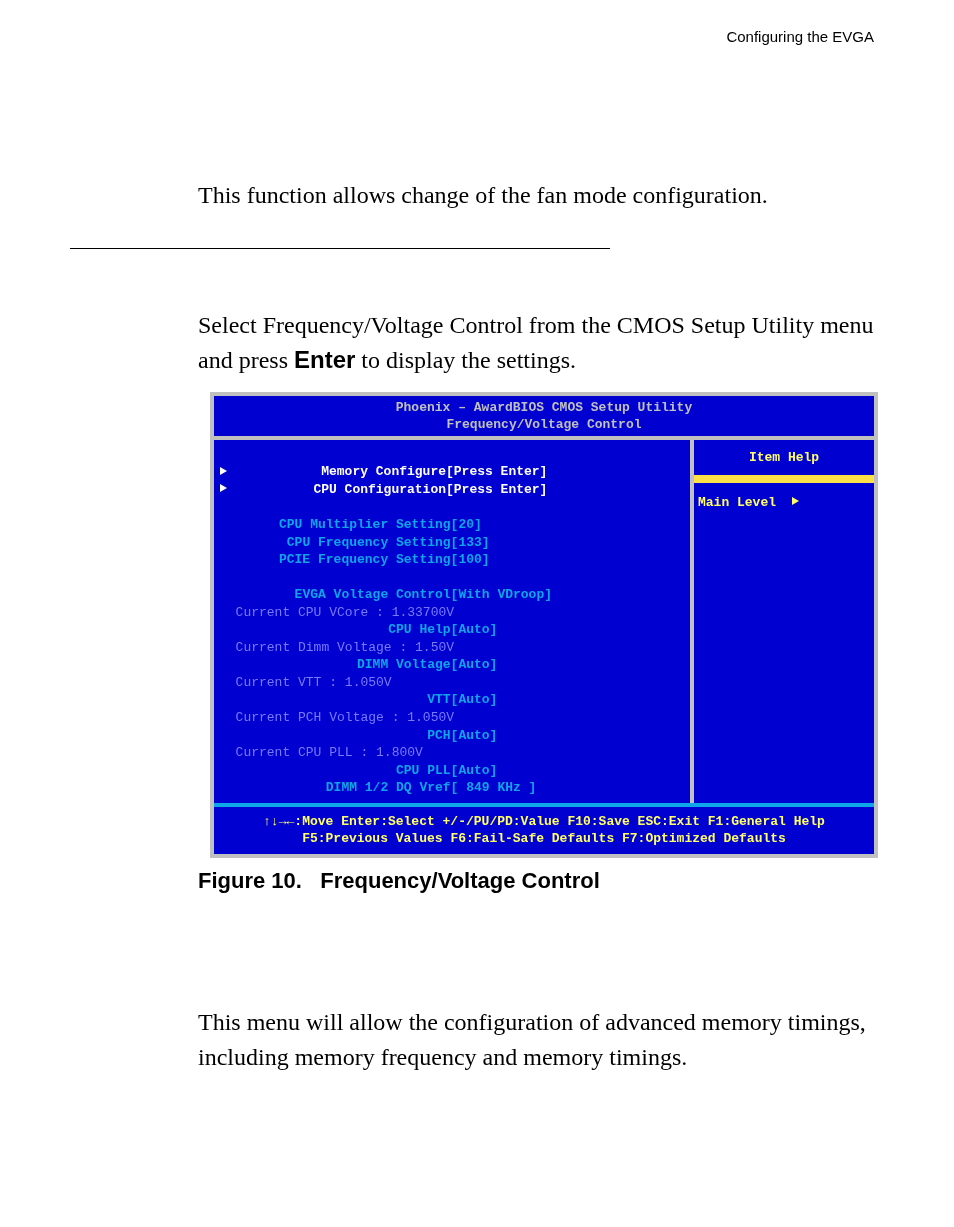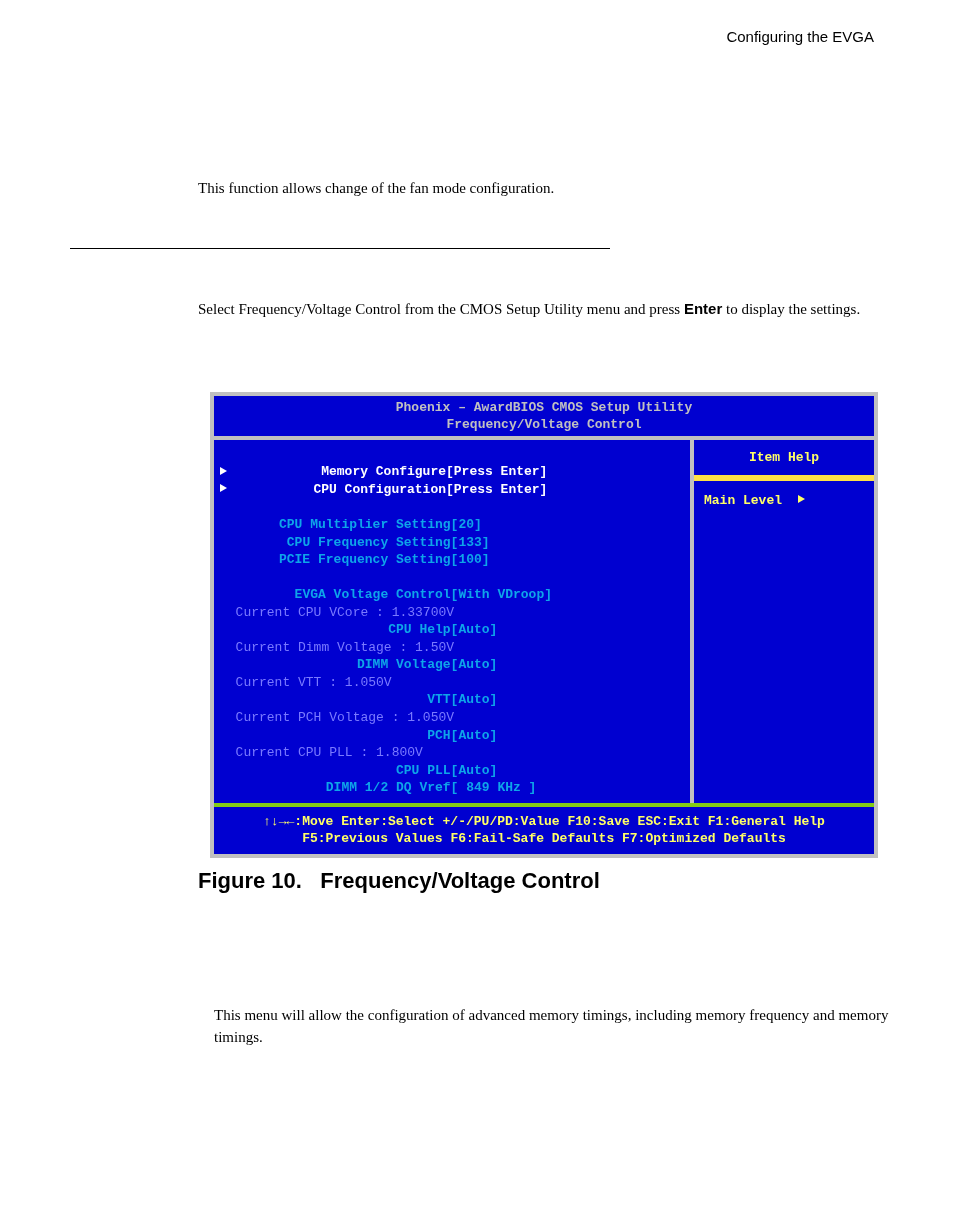--- a/index.html
+++ b/index.html
@@ -12,42 +12,42 @@
     position: relative;
   }
   .header-text {
     position: absolute;
     right: 80px;
     top: 28px;
     font-family: Verdana, Arial, sans-serif;
     font-size: 15px;
   }
   .body-text {
-    font-size: 15px;
+    font-size: 24px;
     line-height: 1.45;
     margin: 0;
   }
   .section1 {
     position: absolute;
     left: 198px;
     top: 178px;
     width: 680px;
   }
   .hr-line {
     position: absolute;
     left: 70px;
     top: 240px;
     width: 540px;
     border: none;
     border-top: 1px solid #000;
   }
   .section2 {
     position: absolute;
     left: 198px;
-    top: 298px;
+    top: 308px;
     width: 690px;
   }
   .bios-box {
     position: absolute;
     left: 210px;
     top: 392px;
     width: 668px;
     background: #0000d0;
     border: 4px solid #c0c0c0;
     font-family: 'Courier New', monospace;
@@ -75,32 +75,32 @@
     line-height: 1.35;
     position: relative;
   }
   .bios-right {
     width: 180px;
     border-left: 4px solid #c0c0c0;
     padding: 0;
   }
   .bios-right-top {
     height: 35px;
-    border-bottom: 6px solid #fde047;
+    border-bottom: 8px solid #fde047;
     display: flex;
     align-items: center;
     justify-content: center;
     font-weight: bold;
   }
   .bios-right-body {
-    padding: 12px 10px;
+    padding: 12px 4px;
     font-weight: bold;
   }
   .bios-footer {
-    border-top: 4px solid #84cc16;
+    border-top: 4px solid #0ea5e9;
     text-align: center;
     color: #ffff66;
     padding: 6px 4px;
     font-weight: bold;
     line-height: 1.35;
   }
   .white-row { color: #ffffff; font-weight: bold; }
   .gray-row { color: #7a7aff; text-align: center; }
   .yellow-row { color: #0ea5e9; font-weight: bold; }
   .tri {
@@ -117,21 +117,21 @@
   .figure-caption {
     position: absolute;
     left: 198px;
     top: 868px;
     font-family: Verdana, Arial, sans-serif;
     font-size: 22px;
     font-weight: bold;
   }
   .section3 {
     position: absolute;
-    left: 214px;
+    left: 198px;
     top: 1005px;
     width: 690px;
   }
   .label-col { width: 215px; display:inline-block;text-align:right;}
   .value-col { display:inline-block;}
 </style>
 </head>
 <body>
 
 <div class="header-text">Configuring the EVGA</div>

